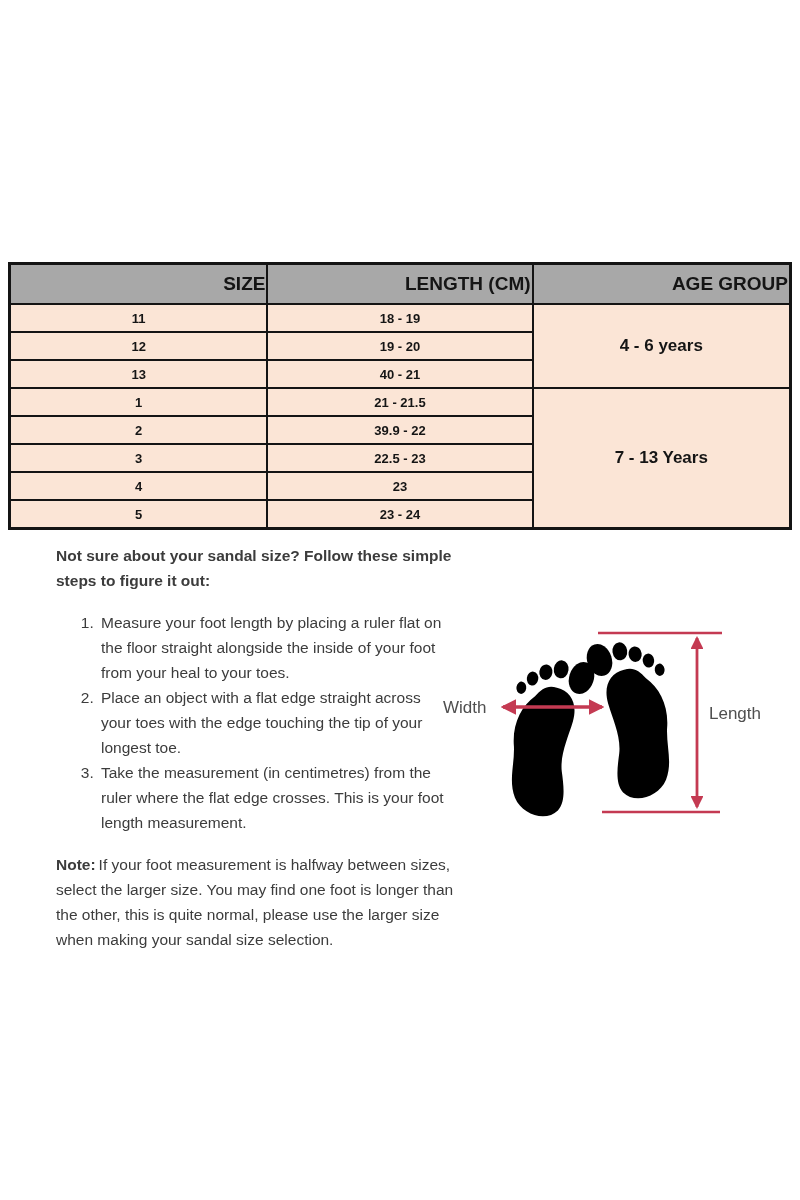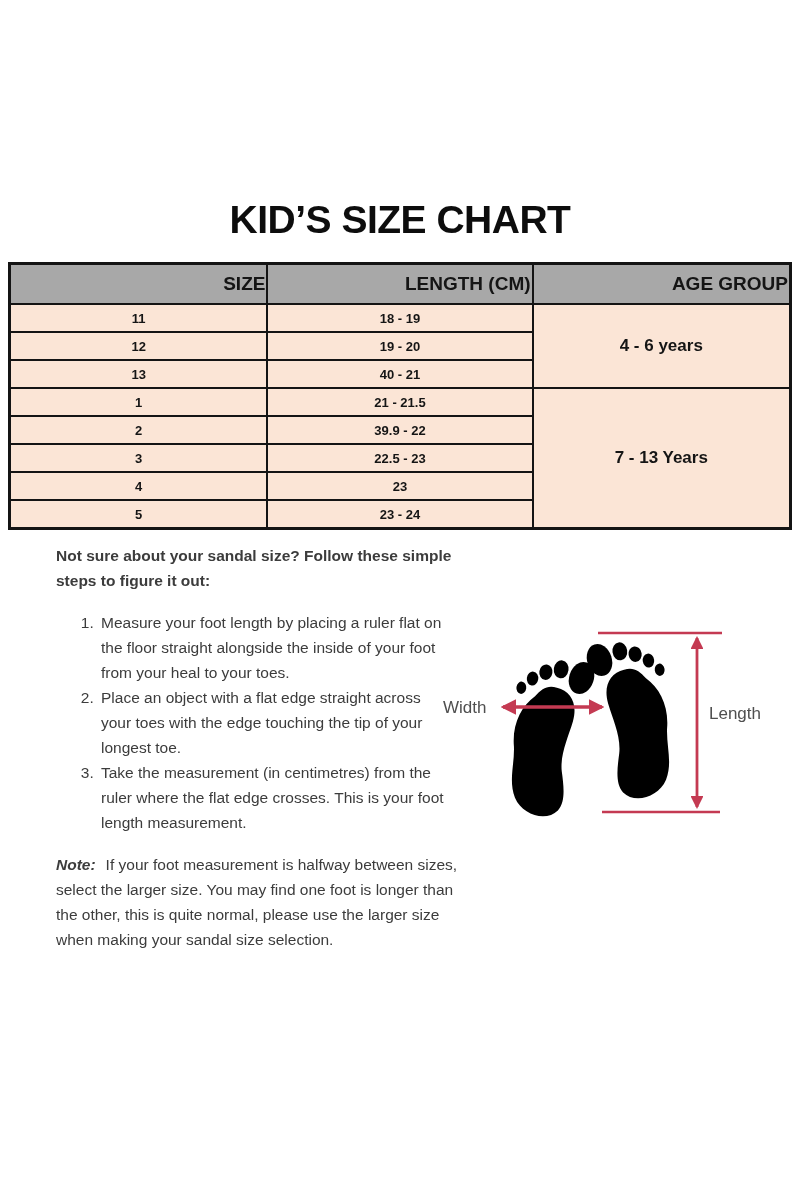--- a/index.html
+++ b/index.html
@@ -18,33 +18,32 @@
   table.size-chart th{background:var(--header-bg);height:36px;font-size:19px;font-weight:bold;text-align:right;}
   table.size-chart td{background:var(--row-bg);height:24px;font-size:13px;font-weight:bold;}
   table.size-chart td.age{font-size:17px;margin-top:24px;}
 
   .instructions{position:absolute;left:56px;top:543px;width:404px;
                 color:var(--text-color);font-size:15.5px;line-height:25px;}
   .instructions .intro{font-weight:bold;margin:0 0 17px 0;}
   .instructions ol{margin:16px;padding-left:26px;}
   .instructions li{padding-left:3px;margin:0;}
   .instructions .note{margin:17px 0 0 0;}
-  .instructions .note strong{margin-right:10px;font-style:italic;}
+  .instructions .note strong{margin-right:3px;}
 
   .diagram{position:absolute;left:435px;top:600px;width:360px;height:250px;}
   .diagram svg{display:block;width:100%;height:100%;}
   .arrow-line{stroke:var(--arrow);fill:none;}
   .dim-label{fill:var(--label-color);font-size:17px;font-family:"Liberation Sans",sans-serif;}
 </style>
 </head>
 <body>
 
 <div class="canvas">
 
-  <div class="page-title">KID’S SIZE CHART</div>
 
   <table class="size-chart">
     <thead>
       <tr>
         <th style="width:33%">SIZE</th>
         <th style="width:34%">LENGTH (CM)</th>
         <th style="width:33%">AGE GROUP</th>
       </tr>
     </thead>
     <tbody>

